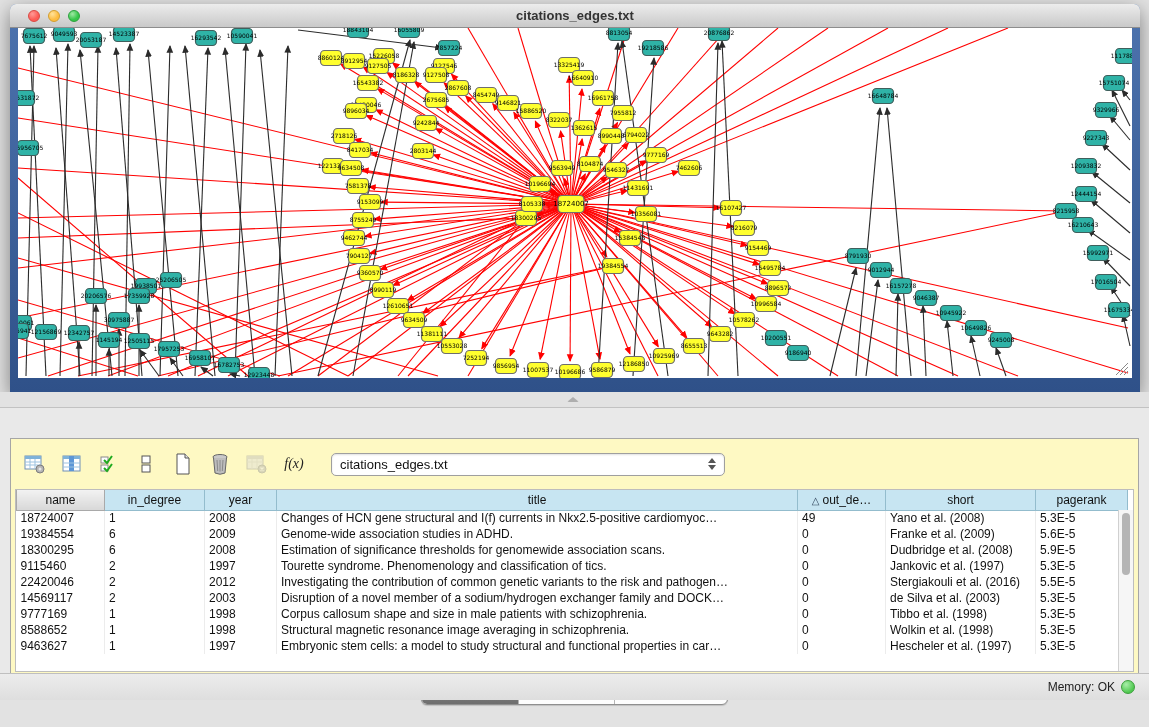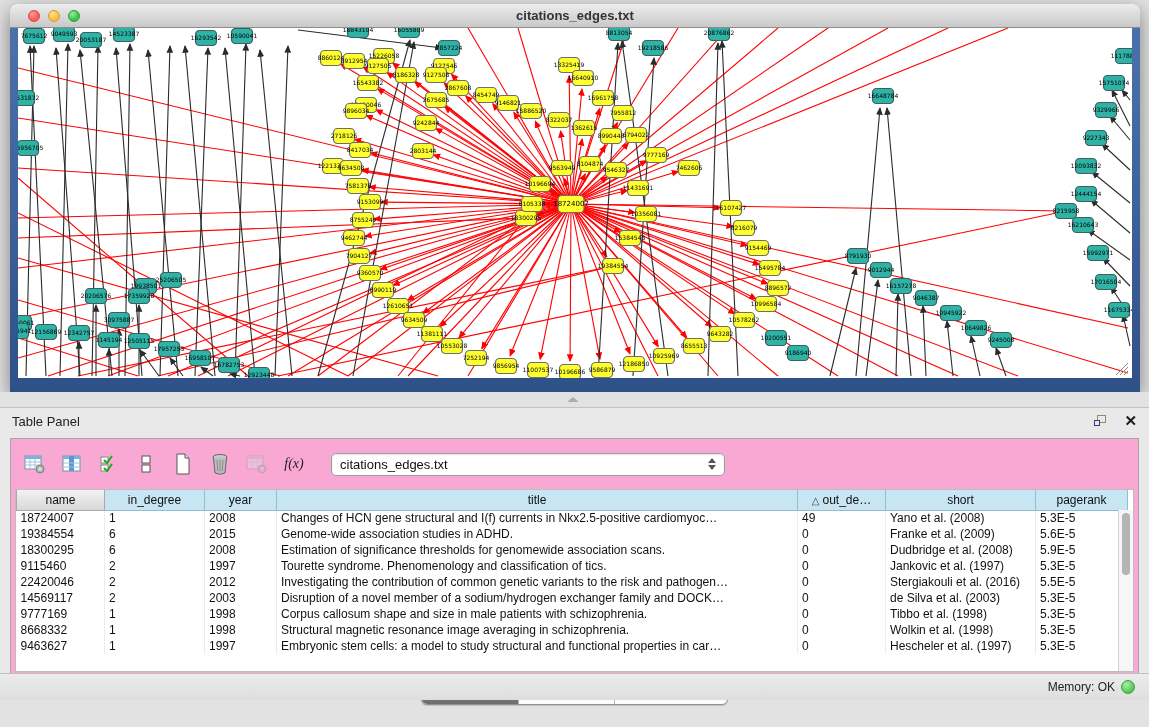--- a/index.html
+++ b/index.html
@@ -34,21 +34,21 @@
     background:#e9e9e9; border-top:1px solid #c2c2c2; }
   .tp-header { height:26px; display:flex; align-items:center; padding:0 12px;
     font-size:13px; color:#222; }
   .tp-header .spacer { flex:1; }
   .tp-float { width:14px; height:13px; position:relative; margin-right:16px; cursor:pointer; }
   .tp-float .sq1 { position:absolute; left:3px; top:0; width:9px; height:8px; border:1px solid #8f8f62; }
   .tp-float .sq2 { position:absolute; left:0; top:5px; width:6px; height:6px; border:1px solid #33416b; background:#e9e9e9; }
   .tp-close { font-size:15px; font-weight:bold; color:#1a1a1a; cursor:pointer; line-height:14px; }
 
   .tp-body { position:absolute; left:10px; right:10px; top:30px; height:239px;
-    border:1px solid #a6a6a6; background:#f9a8d4; }
+    border:1px solid #a6a6a6; background:#fef9c3; }
   .toolbar { height:50px; display:flex; align-items:center; padding-left:10px; gap:9px; }
   .tool { width:28px; height:28px; display:flex; align-items:center; justify-content:center;
     border-radius:4px; cursor:pointer; }
   .tool.disabled { opacity:.45; cursor:default; }
   .fx { font-family:"Liberation Serif", serif; font-style:italic; font-size:14px; color:#222; }
   .tbl-select { margin-left:14px; width:394px; height:23px; background:#fff;
     border:1px solid #9f9f9f; border-radius:5px; display:flex; align-items:center;
     padding:0 8px; font-size:13px; color:#111; cursor:pointer; box-shadow:inset 0 1px 2px rgba(0,0,0,.12); }
   .tbl-select .lbl { flex:1; }
   .updown { display:flex; flex-direction:column; gap:2px; }
@@ -525,29 +525,20 @@
         </g>
       </svg>
     </div>
   </div>
 
   <div class="splitter">
     <div class="split-handle"></div>
   </div>
 
   <div class="table-panel">
-    <div class="tp-header">
-      <span>Table Panel</span>
-      <span class="spacer"></span>
-      <span class="tp-float">
-          <span class="sq1"></span>
-          <span class="sq2"></span>
-        </span>
-      <span class="tp-close">✕</span>
-    </div>
 
     <div class="tp-body">
       <div class="toolbar">
         <span class="tool">
           <svg width="22" height="20">
               <rect x="1" y="2" width="16" height="13" fill="#fff" stroke="#6f8fb5"></rect>
               <rect x="1" y="2" width="16" height="3" fill="#7fb2d9"></rect>
               <line x1="1" y1="8" x2="17" y2="8" stroke="#9dc3e0"></line>
               <line x1="1" y1="11" x2="17" y2="11" stroke="#9dc3e0"></line>
               <line x1="6" y1="5" x2="6" y2="15" stroke="#9dc3e0"></line>
@@ -644,21 +635,21 @@
                 <td>1</td>
                 <td>2008</td>
                 <td>Changes of HCN gene structural and I(f) currents in Nkx2.5-positive cardiomyoc…</td>
                 <td>49</td>
                 <td>Yano et al. (2008)</td>
                 <td>5.3E-5</td>
               </tr>
               <tr>
                 <td>19384554</td>
                 <td>6</td>
-                <td>2015</td>
+                <td>2009</td>
                 <td>Genome-wide association studies in ADHD.</td>
                 <td>0</td>
                 <td>Franke et al. (2009)</td>
                 <td>5.6E-5</td>
               </tr>
               <tr>
                 <td>18300295</td>
                 <td>6</td>
                 <td>2008</td>
                 <td>Estimation of significance thresholds for genomewide association scans.</td>
@@ -696,21 +687,21 @@
               <tr>
                 <td>9777169</td>
                 <td>1</td>
                 <td>1998</td>
                 <td>Corpus callosum shape and size in male patients with schizophrenia.</td>
                 <td>0</td>
                 <td>Tibbo et al. (1998)</td>
                 <td>5.3E-5</td>
               </tr>
               <tr>
-                <td>8668332</td>
+                <td>8588652</td>
                 <td>1</td>
                 <td>1998</td>
                 <td>Structural magnetic resonance image averaging in schizophrenia.</td>
                 <td>0</td>
                 <td>Wolkin et al. (1998)</td>
                 <td>5.3E-5</td>
               </tr>
               <tr>
                 <td>9463627</td>
                 <td>1</td>

